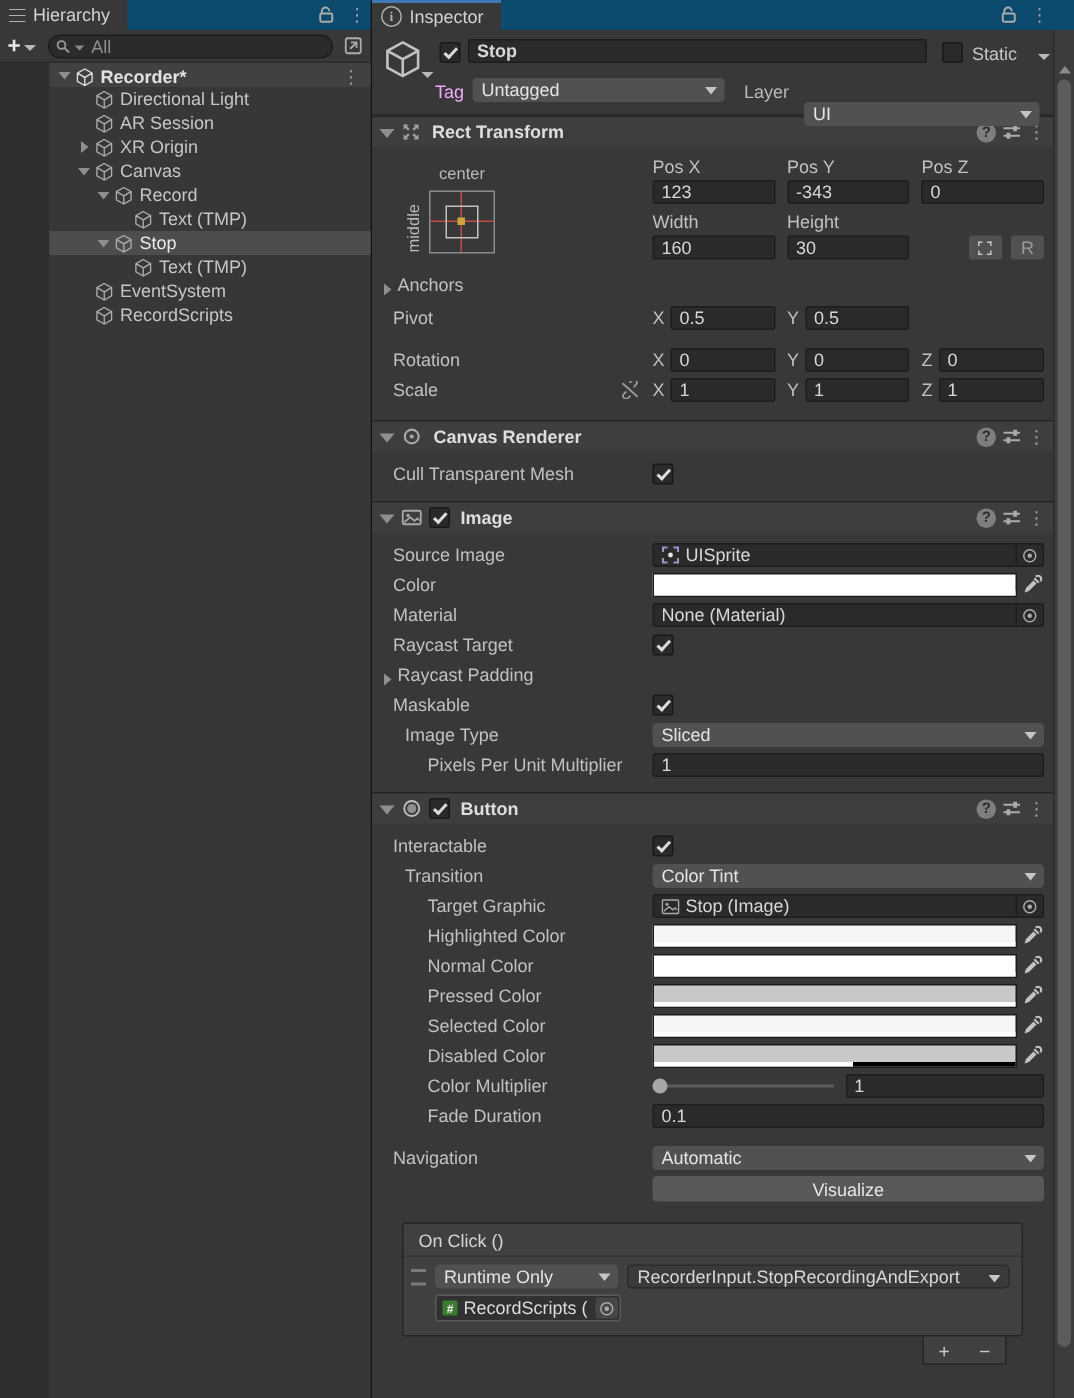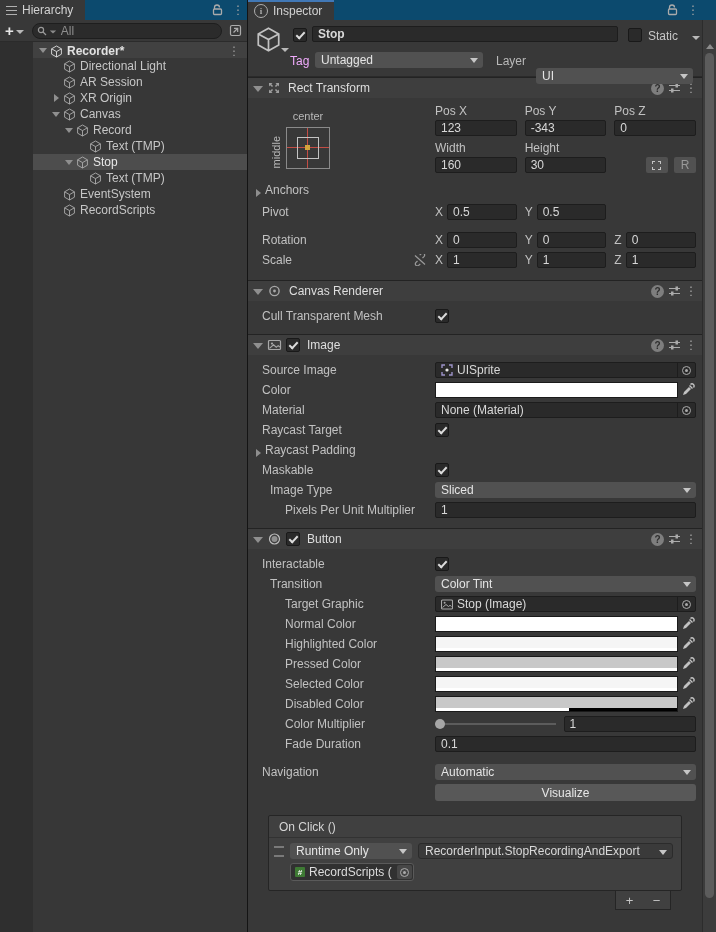--- a/index.html
+++ b/index.html
@@ -66,21 +66,21 @@
   .objpick{position:absolute;right:0;top:-1px;width:17px;height:16px;border-left:1px solid #1D1D1D;
       display:flex;align-items:center;justify-content:center;}
   .ring{width:9px;height:9px;border:1px solid #ABABAB;border-radius:50%;position:relative;box-sizing:border-box;}
   .ring::after{content:"";position:absolute;left:2px;top:2px;width:3px;height:3px;border-radius:50%;background:#ABABAB;}
   .swatch{flex:1;height:14px;position:relative;border:1px solid #1A1A1A;}
   .swatch .alpha{position:absolute;left:0;right:0;bottom:0;height:3px;background:#FFF;}
   .dropicon{width:15px;margin-left:3px;flex:none;}
   
   .sec{border-top:1px solid #232323;}
   .sec-h{height:20px;background:#3E3E3E;display:flex;align-items:center;gap:4px;padding:0 5px;}
-  .sec-h .title{font-weight:normal;color:#DEDEDE;margin-left:3px;}
+  .sec-h .title{font-weight:bold;color:#DEDEDE;margin-left:3px;}
   .sec-h .sp{flex:1;}
   .fold{width:10px;height:10px;position:relative;flex:none;}
   .fold::after{content:"";position:absolute;left:0;top:3px;
       border-left:5px solid transparent;border-right:5px solid transparent;border-top:6px solid #8F8F8F;}
   .helpc{width:13px;height:13px;border-radius:50%;background:#7E7E7E;color:#2E2E2E;font-weight:bold;font-size:10px;
       display:flex;align-items:center;justify-content:center;}
   .sec-b{padding:5px 0 8px;position:relative;}
   .prow{height:20px;display:flex;align-items:center;}
   .plabel{width:187px;box-sizing:border-box;padding-left:14px;color:#C1C1C1;flex:none;display:flex;align-items:center;}
   .plabel.ind-s{padding-left:22px;}
@@ -645,35 +645,35 @@
                   <path d="M1.5 8.5 L5 5.5 L7.5 7.5 L9 6.3 L10.5 7.5" fill="none" stroke="#A8A8A8" stroke-width="1"></path>
                 </svg>
               <span>Stop (Image)</span>
               <span class="objpick">
                   <span class="ring"></span>
                 </span>
             </span>
           </div>
         </div>
         <div class="prow">
-          <span class="plabel ind">Normal Color</span>
-          <div class="pvalue">
-            <span class="swatch" style="background-color: rgb(255, 255, 255);">
+          <span class="plabel ind">Highlighted Color</span>
+          <div class="pvalue">
+            <span class="swatch" style="background-color: rgb(245, 245, 245);">
                 <span class="alpha"></span>
               </span>
             <svg class="dropicon" width="15" height="14" viewBox="0 0 15 14">
                 <path d="M2 12 L3 9 L8 4 L10 6 L5 11 Z" fill="#C2C2C2"></path>
                 <path d="M8.5 2.5 L11.5 5.5 M9.5 1.5 a1.4 1.4 0 0 1 3 3" stroke="#C2C2C2" stroke-width="1.4" fill="none"></path>
               </svg>
           </div>
         </div>
         <div class="prow">
-          <span class="plabel ind">Highlighted Color</span>
-          <div class="pvalue">
-            <span class="swatch" style="background-color: rgb(245, 245, 245);">
+          <span class="plabel ind">Normal Color</span>
+          <div class="pvalue">
+            <span class="swatch" style="background-color: rgb(255, 255, 255);">
                 <span class="alpha"></span>
               </span>
             <svg class="dropicon" width="15" height="14" viewBox="0 0 15 14">
                 <path d="M2 12 L3 9 L8 4 L10 6 L5 11 Z" fill="#C2C2C2"></path>
                 <path d="M8.5 2.5 L11.5 5.5 M9.5 1.5 a1.4 1.4 0 0 1 3 3" stroke="#C2C2C2" stroke-width="1.4" fill="none"></path>
               </svg>
           </div>
         </div>
         <div class="prow">
           <span class="plabel ind">Pressed Color</span>

